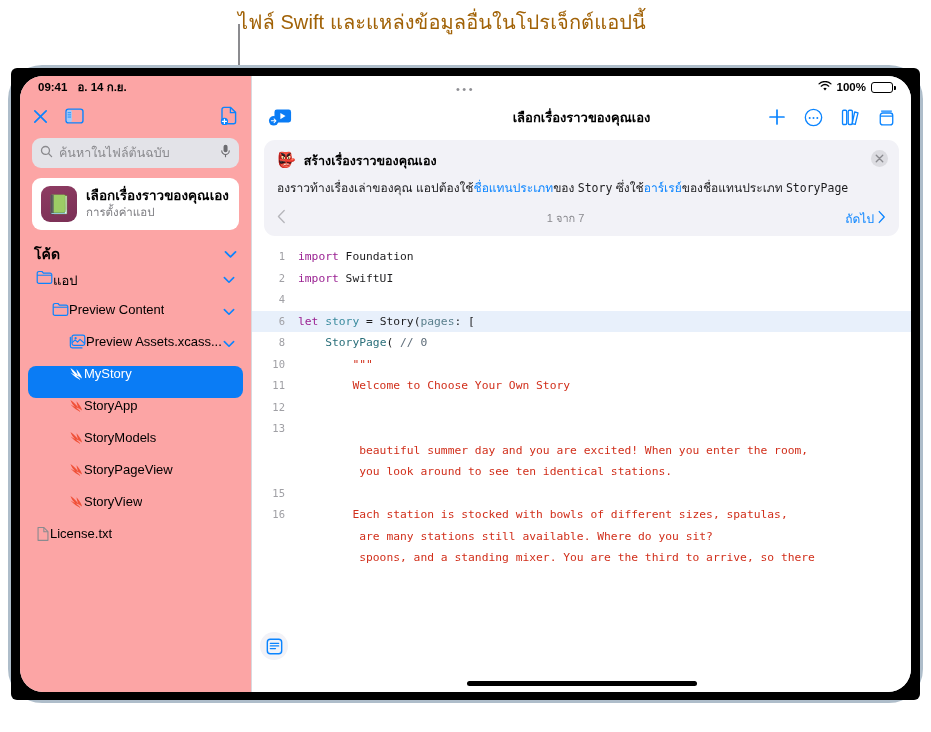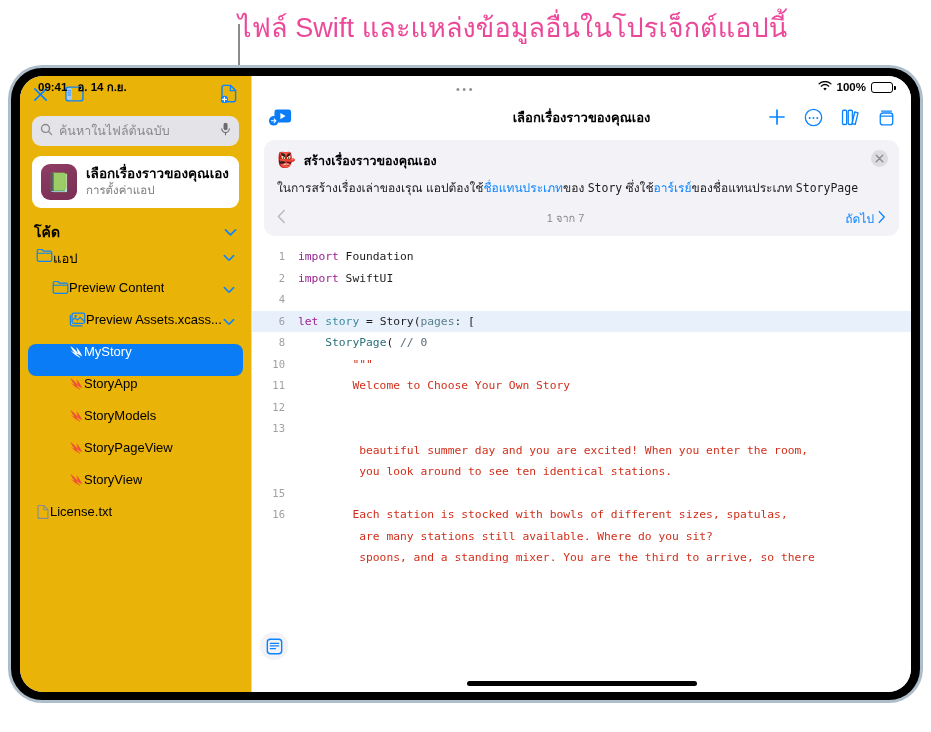--- a/index.html
+++ b/index.html
@@ -7,21 +7,21 @@
     width: 931px; height: 732px;
     background: #ffffff;
     font-family: "Liberation Sans", "DejaVu Sans", sans-serif;
     overflow: hidden;
   }
   #root { position: relative; width: 931px; height: 732px; }
 
   
   .callout-text {
     position: absolute; left: 238px; top: 6px;
-    font-size: 27px; color: #ec4899; white-space: nowrap;
+    font-size: 20px; color: #a16207; white-space: nowrap;
     letter-spacing: 0.1px;
   }
   .callout-line {
     position: absolute; left: 238px; top: 24px;
     width: 2px; height: 238px; background: #8b8b8f;
   }
   .callout-bracket {
     position: absolute; left: 48px; top: 259px;
     width: 210px; height: 20px;
     border: 2px solid #8b8b8f; border-bottom: none;
@@ -32,21 +32,21 @@
   .device {
     position: absolute; left: 8px; top: 65px;
     width: 915px; height: 638px;
     background: #aebdca;
     border-radius: 34px;
     padding: 3px;
   }
   .device-inner {
     width: 100%; height: 100%;
     background: #000;
-    border-radius: 31px;
+    border-radius: 6px;
     padding: 8px 9px;
   }
   .screen {
     position: relative;
     width: 100%; height: 100%;
     background: #f2f2f7;
     border-radius: 23px;
     overflow: hidden;
     display: flex;
   }
@@ -74,21 +74,22 @@
 
   .handle-dots {
     position: absolute; top: 7px; left: 0; right: 0;
     text-align: center; color: #8e8e93; font-size: 11px;
     letter-spacing: 2.5px; z-index: 41; pointer-events: none;
   }
 
   
   .sidebar {
     width: 232px; flex: 0 0 232px; height: 100%;
-    background: #eab308;
+    background: #fca5a5;
+    padding-top: 22px;
     display: flex; flex-direction: column;
     border-right: 1px solid #d9d9de;
   }
   .sb-toolbar {
     height: 36px; display: flex; align-items: center;
     padding: 0 12px; gap: 16px;
   }
   .icon-btn { display: inline-flex; align-items: center; justify-content: center; }
   .ic-blue { color: #0a84ff; }
   .sb-toolbar .spacer { flex: 1; }
@@ -445,21 +446,21 @@
           <div class="info-card">
             <div class="ic-head">
               <span class="ic-emoji">👺</span>
               <span class="ic-title">สร้างเรื่องราวของคุณเอง</span>
             </div>
             <div class="ic-close">
               <svg width="9" height="9" viewBox="0 0 10 10">
                   <path d="M1.4 1.4l7.2 7.2M8.6 1.4L1.4 8.6" stroke="#8a8a8f" stroke-width="1.5" stroke-linecap="round"></path>
                 </svg>
             </div>
-            <div class="ic-para"><span>ในการสร้างเรื่องเล่าของเรุณ แอปต้องใช้</span><span class="lnk">ชื่อแทนประเภท</span><span>ของ </span><span class="mono-inline">Story</span><span> ซึ่งใช้</span><span class="lnk">อาร์เรย์</span><span>ของชื่อแทนประเภท </span><span class="mono-inline">StoryPage</span></div>
+            <div class="ic-para"><span>องราวท้างเรื่องเล่าของคุณ แอปต้องใช้</span><span class="lnk">ชื่อแทนประเภท</span><span>ของ </span><span class="mono-inline">Story</span><span> ซึ่งใช้</span><span class="lnk">อาร์เรย์</span><span>ของชื่อแทนประเภท </span><span class="mono-inline">StoryPage</span></div>
             <div class="ic-footer">
               <span class="ic-prev">
                 <svg width="9" height="15" viewBox="0 0 10 16">
                     <path d="M8 1.4L1.6 8 8 14.6" stroke="#b6b6bb" stroke-width="1.5" fill="none" stroke-linecap="round" stroke-linejoin="round"></path>
                   </svg>
               </span>
               <span class="ic-count">1 จาก 7</span>
               <span class="ic-next">
                 <span>ถัดไป</span>
                 <span>

